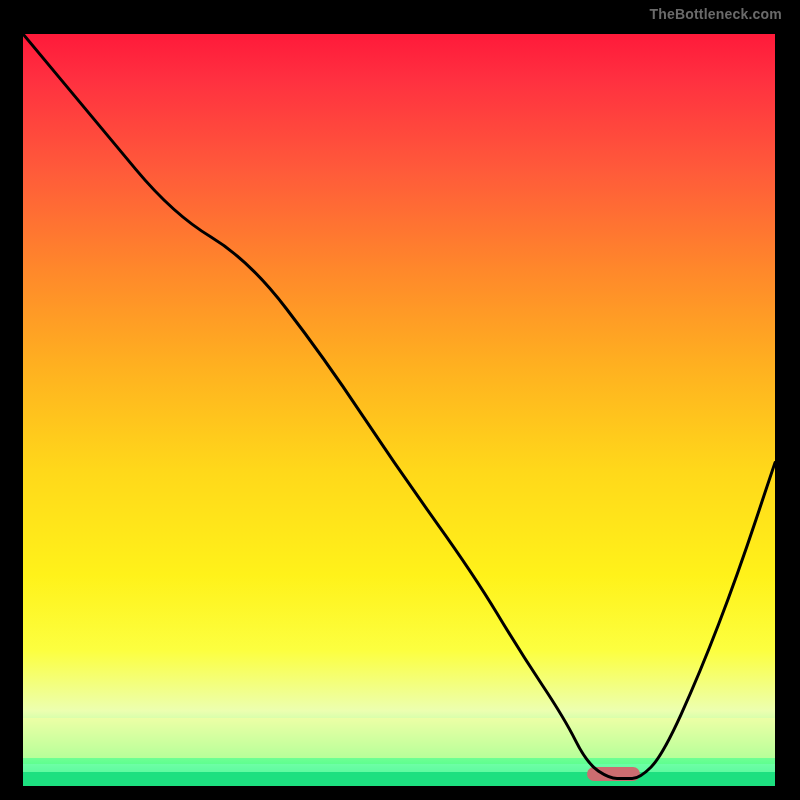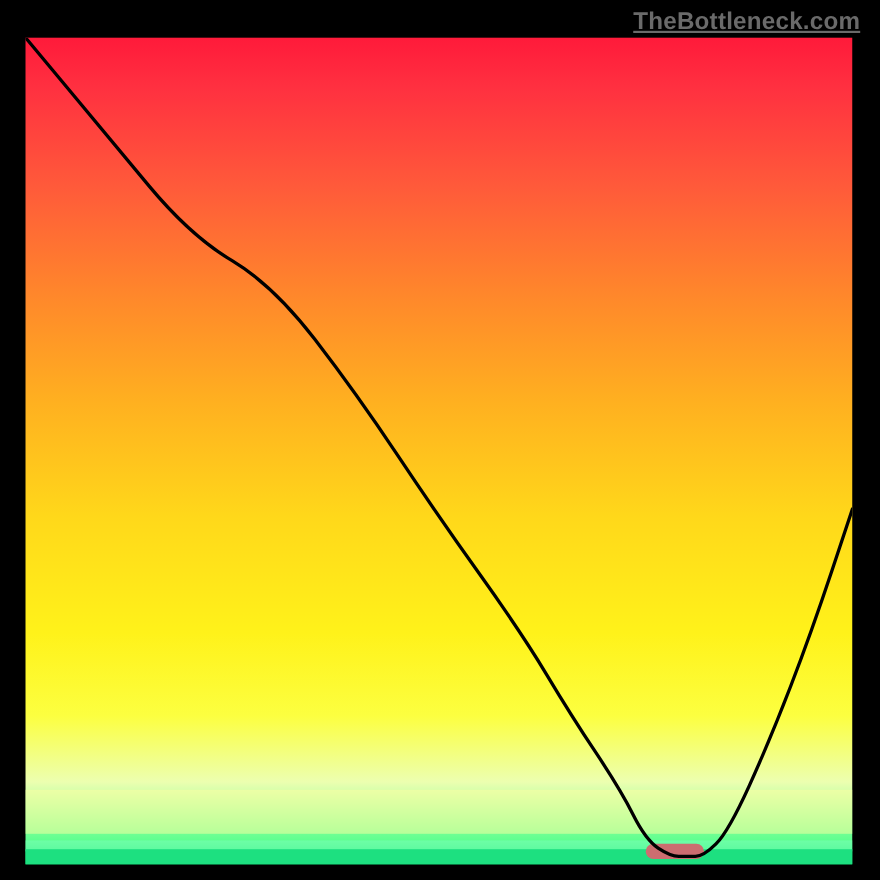--- a/index.html
+++ b/index.html
@@ -77,25 +77,24 @@
   }
   svg.curve {
     position: absolute;
     inset: 0;
   }
   .watermark {
     position: absolute;
     top: 6px;
     right: 18px;
     font-family: Arial, Helvetica, sans-serif;
-    font-size: 22px;
+    font-size: 14px;
     font-weight: 600;
     letter-spacing: 0.2px;
     color: #6a6a6a;
-    text-decoration: underline;
   }
 </style>
 </head>
 <body>
 
 <div class="watermark">TheBottleneck.com</div>
 
 <div class="frame">
   <div class="plot-area">
     <div class="bg-gradient"></div>

